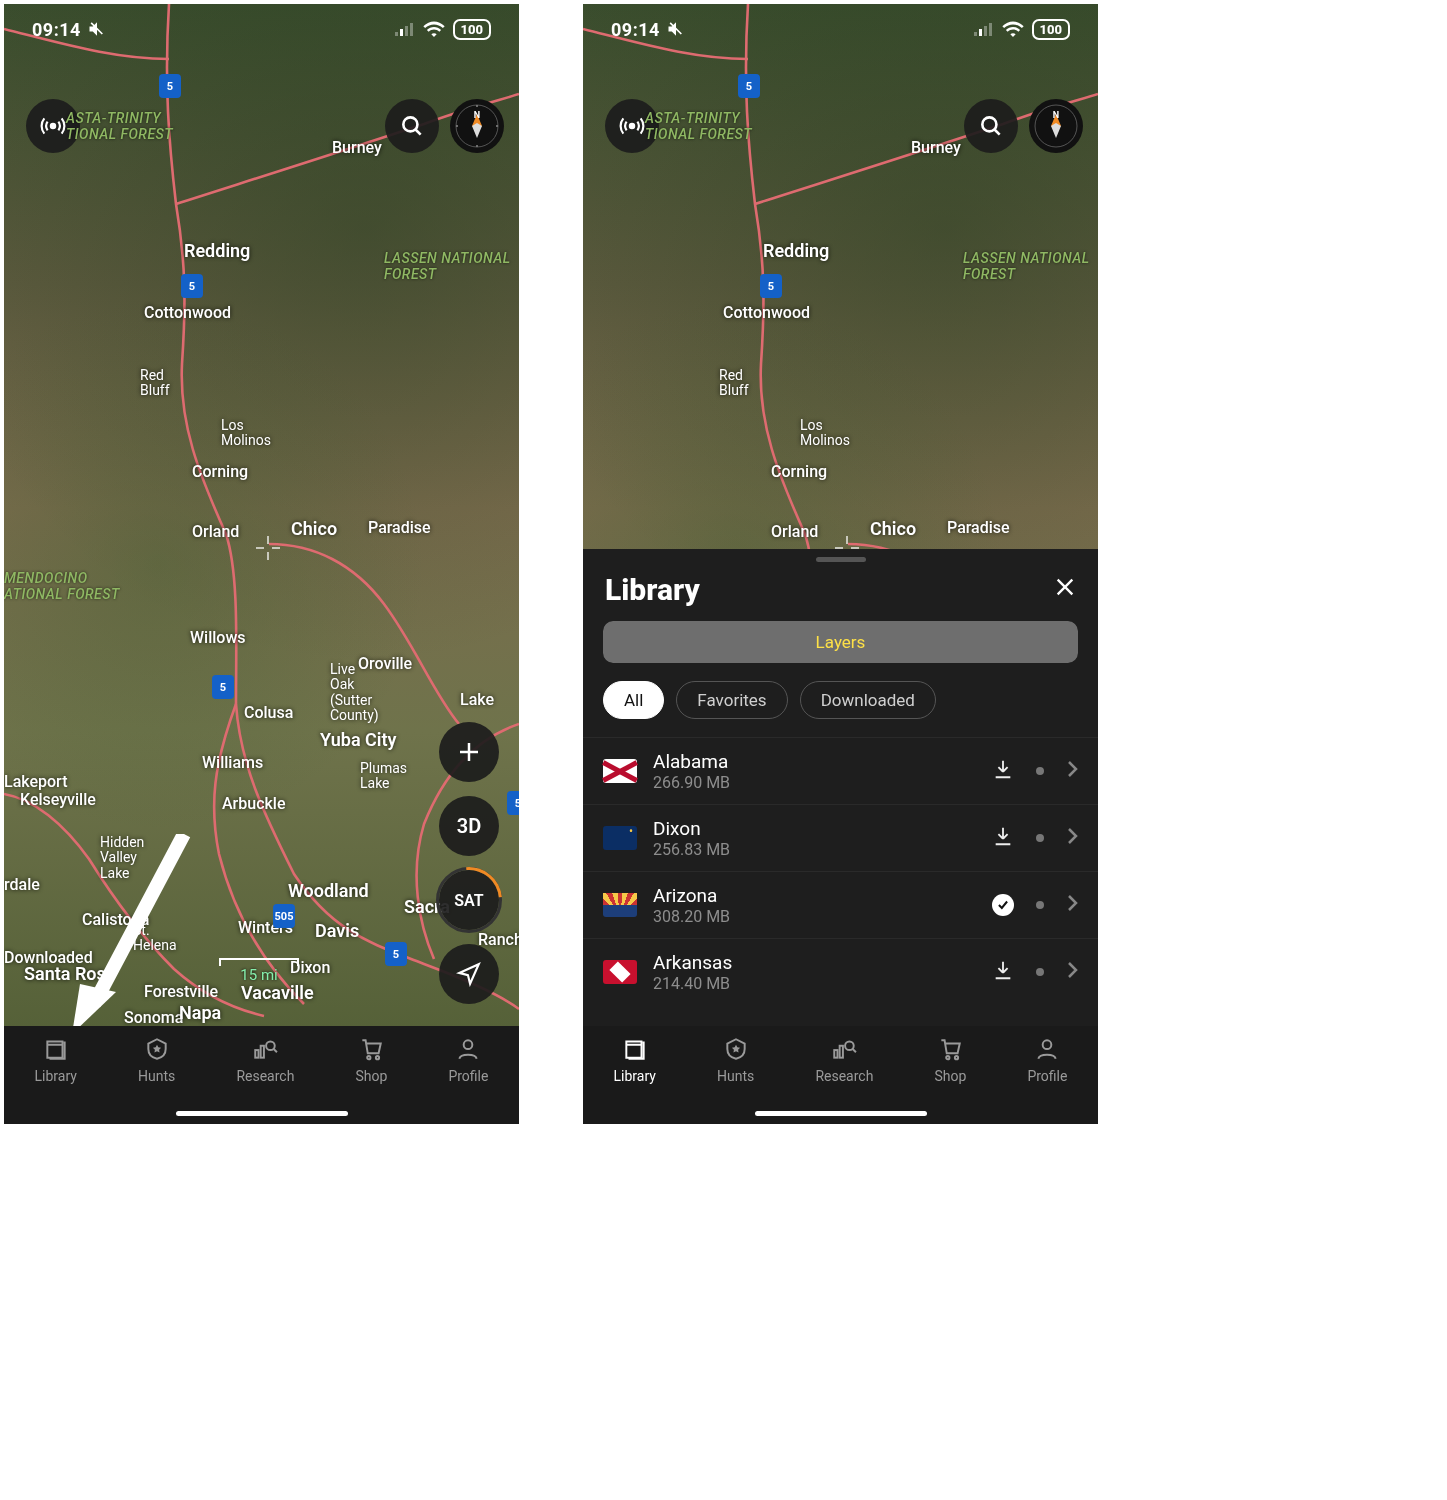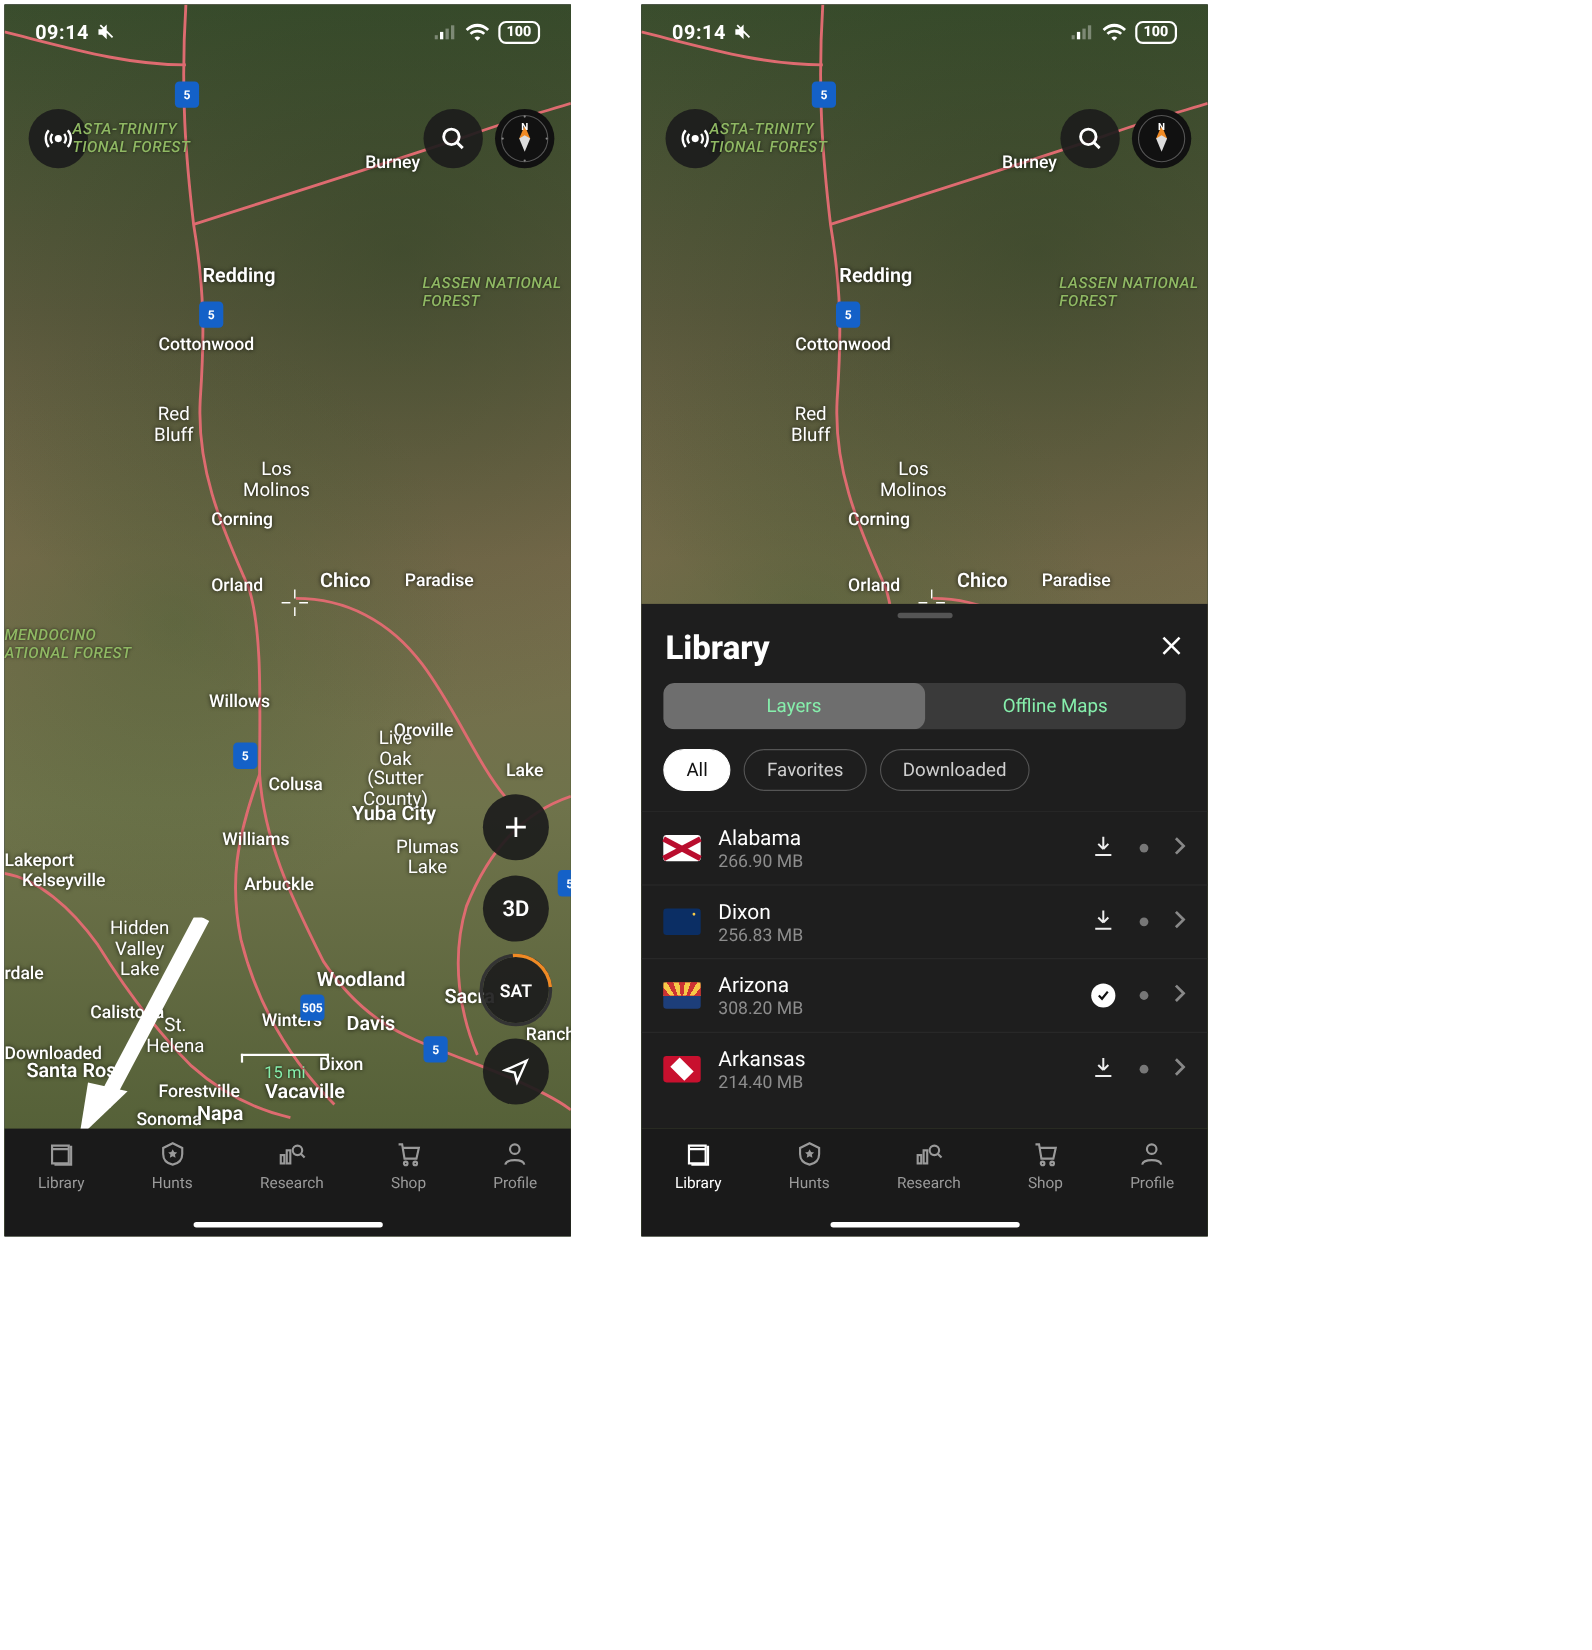--- a/index.html
+++ b/index.html
@@ -16,21 +16,21 @@
       radial-gradient(circle at 70% 20%, rgba(38,60,30,.4) 0%, rgba(38,60,30,0) 45%),
       linear-gradient(180deg,#3a4d2d 0%, #5c5a3e 25%, #7a6c4d 45%, #6f734b 65%, #4d5b32 100%),
       linear-gradient(90deg,#2f4629 0%, #6e6747 30%, #5f703e 55%, #334c28 100%);
   }
   .roads { position:absolute; inset:0; }
   .road { stroke:#de6b70; stroke-width:2.6; fill:none; }
   .shield { position:absolute; width:22px; height:24px; background:#1461c8; border-radius:4px; display:flex; align-items:center; justify-content:center; color:#fff; font-size:11px; font-weight:700; }
 
   .city { position:absolute; color:#fff; font-size:16px; font-weight:500; text-shadow:0 0 4px rgba(0,0,0,.85); white-space:nowrap; }
   .city.big { font-size:18px; font-weight:600; }
-  .city.sub { font-size:17px; font-weight:400; line-height:1.1; text-align:center; }
+  .city.sub { font-size:14px; font-weight:400; line-height:1.1; }
   .forest { position:absolute; color:#8fb863; font-size:14px; font-weight:500; letter-spacing:.5px; text-shadow:0 0 3px rgba(0,0,0,.7); font-style:italic; }
 
   
   .status { position:absolute; top:0; left:0; right:0; height:50px; display:flex; align-items:center; justify-content:space-between; padding:0 28px; color:#fff; z-index:30;}
   .status-left { display:flex; align-items:center; gap:6px;}
   .time { font-size:18px; font-weight:700; letter-spacing:.5px;}
   .status-right { display:flex; align-items:center; gap:8px;}
   .batt { border:2px solid #fff; border-radius:7px; font-size:13px; font-weight:800; padding:1px 6px; }
 
   
@@ -64,21 +64,21 @@
   .scale { position:absolute; color:#86efac; font-size:15px; text-align:center; text-shadow:0 0 3px #000;}
   .scale .line { width:80px; border-top:2px solid #fff; border-left:2px solid #fff; border-right:2px solid #fff; height:8px; margin:0 auto; }
 
   
   .sheet { position:absolute; left:0; right:0; bottom:98px; top:545px; background:#1e1e1e; z-index:25; display:flex; flex-direction:column;}
   .grabber { width:50px; height:5px; background:#555; border-radius:3px; margin:8px auto 6px; }
   .sheet-head { display:flex; align-items:center; justify-content:space-between; padding:4px 22px 14px;}
   .sheet-title { color:#fff; font-size:30px; font-weight:800;}
   .close { color:#fff; font-size:24px; }
   .seg { margin:0 20px; background:#3a3a3a; border-radius:10px; display:flex; height:42px; overflow:hidden;}
-  .seg div { flex:1; display:flex; align-items:center; justify-content:center; color:#86efac; font-size:17px;}
+  .seg div { flex:1; display:flex; align-items:center; justify-content:center; color:#fde047; font-size:17px;}
   .seg .sel { background:#6e6e6e; border-radius:10px;}
   .chips { display:flex; gap:12px; padding:18px 20px;}
   .chip { border:1px solid #555; color:#cfcfcf; border-radius:22px; padding:8px 20px; font-size:17px;}
   .chip.sel { background:#fff; color:#111; border-color:#fff;}
   .list { flex:1; overflow:hidden;}
   .row { display:flex; align-items:center; padding:12px 20px; border-top:1px solid #2a2a2a; gap:16px;}
   .flag { width:34px; height:24px; border-radius:3px; flex:0 0 34px;}
   .row-main { flex:1;}
   .row-name { color:#fff; font-size:19px;}
   .row-size { color:#8d8d8d; font-size:16px;}
@@ -394,21 +394,20 @@
       <div class="sheet-title">Library</div>
       <div class="close">
         <svg width="22" height="22" viewBox="0 0 24 24" stroke="#fff" stroke-width="2.5">
               <line x1="4" y1="4" x2="20" y2="20"></line>
               <line x1="20" y1="4" x2="4" y2="20"></line>
             </svg>
       </div>
     </div>
     <div class="seg">
       <div class="sel">Layers</div>
-      <div>Offline Maps</div>
     </div>
     <div class="chips">
       <div class="chip sel">All</div>
       <div class="chip">Favorites</div>
       <div class="chip">Downloaded</div>
     </div>
     <div class="list" id="rows">
           <div class="row">
     <div class="flag flag-al"></div>
     <div class="row-main">

